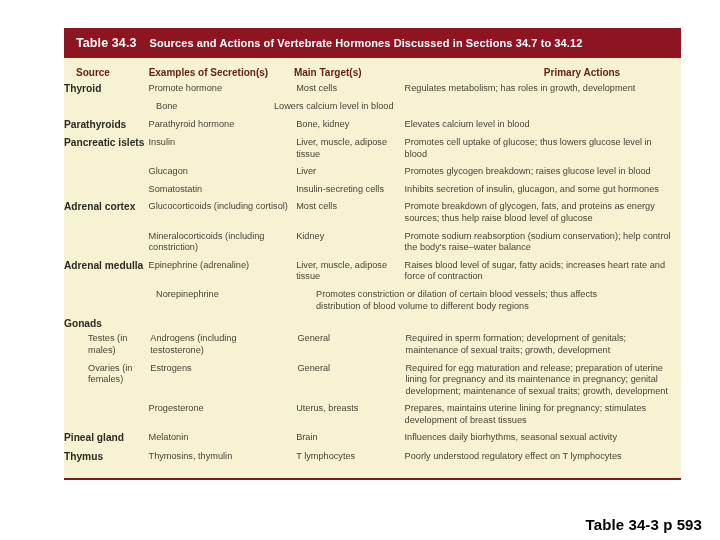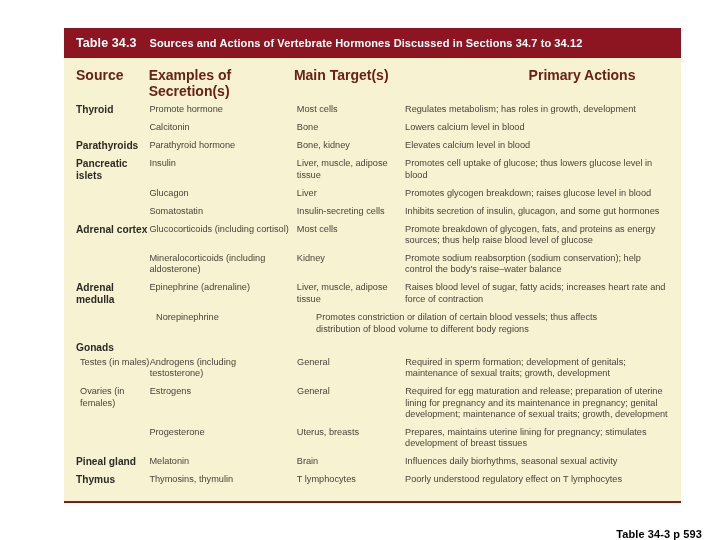--- a/index.html
+++ b/index.html
@@ -56,21 +56,21 @@
   }
 
   
   #column-headers {
     display: flex;
     padding: 9px 0 5px 0;
     color: #6b2016;
   }
   .colhead {
     font-weight: bold;
-    font-size: 14px;
+    font-size: 10px;
     box-sizing: border-box;
   }
   .c-source   { width: 92px;  padding-left: 12px; }
   .c-secretion{ width: 160px; }
   .c-target   { width: 118px; }
   .c-actions  { width: 300px; text-align: center; padding-left: 82px;}
 
   
   #table-body {
     padding-bottom: 9px;
@@ -81,45 +81,44 @@
     padding: 0 0 6px 0;
   }
   .cell {
     box-sizing: border-box;
     font-size: 9.2px;
     line-height: 11.6px;
     color: #4a4437;
   }
   .cell-source {
     width: 92px;
-    padding-left: 12px;
     font-weight: bold;
     font-size: 10.2px;
     color: #2c2a24;
     line-height: 12.2px;
   }
   .cell-source.sub {
-    padding-left: 16px;
+    padding-left: 24px;
     font-weight: normal;
     font-size: 9.2px;
     color: #4a4437;
     line-height: 11.6px;
   }
   .cell-source.blank { color: transparent; }
   .cell-secretion { width: 160px; padding-right: 8px; }
   .cell-target    { width: 118px; padding-right: 0; }
   .cell-actions   { width: 300px; padding-right: 10px; }
   .trow.group { padding-bottom: 3px; }
 
   
   #figure-caption {
     position: absolute;
     right: 18px;
-    bottom: 0;
-    font-size: 11px;
+    bottom: 7px;
+    font-size: 15px;
     font-weight: bold;
     color: #000000;
     letter-spacing: .1px;
   }
 </style>
 </head>
 <body>
 
 <div id="slide" style="background: rgb(255, 255, 255);">
 
@@ -139,21 +138,20 @@
 
     <div id="table-body">
         <div class="trow">
           <div class="cell cell-source " style="color: rgb(44, 42, 36);">Thyroid</div>
           <div class="cell cell-secretion">Promote hormone</div>
           <div class="cell cell-target">Most cells</div>
           <div class="cell cell-actions">Regulates metabolism; has roles in growth, development</div>
         </div>
         <div class="trow">
           <div class="cell cell-source blank"></div>
-          <div class="cell cell-secretion">Calcitonin</div>
           <div class="cell cell-target">Bone</div>
           <div class="cell cell-actions">Lowers calcium level in blood</div>
         </div>
         <div class="trow">
           <div class="cell cell-source " style="color: rgb(44, 42, 36);">Parathyroids</div>
           <div class="cell cell-secretion">Parathyroid hormone</div>
           <div class="cell cell-target">Bone, kidney</div>
           <div class="cell cell-actions">Elevates calcium level in blood</div>
         </div>
         <div class="trow">
@@ -175,21 +173,21 @@
           <div class="cell cell-actions">Inhibits secretion of insulin, glucagon, and some gut hormones</div>
         </div>
         <div class="trow">
           <div class="cell cell-source " style="color: rgb(44, 42, 36);">Adrenal cortex</div>
           <div class="cell cell-secretion">Glucocorticoids (including cortisol)</div>
           <div class="cell cell-target">Most cells</div>
           <div class="cell cell-actions">Promote breakdown of glycogen, fats, and proteins as energy sources; thus help raise blood level of glucose</div>
         </div>
         <div class="trow">
           <div class="cell cell-source blank"></div>
-          <div class="cell cell-secretion">Mineralocorticoids (including aldosterone)</div>
+          <div class="cell cell-secretion">Mineralocorticoids (including constriction)</div>
           <div class="cell cell-target">Kidney</div>
           <div class="cell cell-actions">Promote sodium reabsorption (sodium conservation); help control the body's raise–water balance</div>
         </div>
         <div class="trow">
           <div class="cell cell-source " style="color: rgb(44, 42, 36);">Adrenal medulla</div>
           <div class="cell cell-secretion">Epinephrine (adrenaline)</div>
           <div class="cell cell-target">Liver, muscle, adipose tissue</div>
           <div class="cell cell-actions">Raises blood level of sugar, fatty acids; increases heart rate and force of contraction</div>
         </div>
         <div class="trow">

